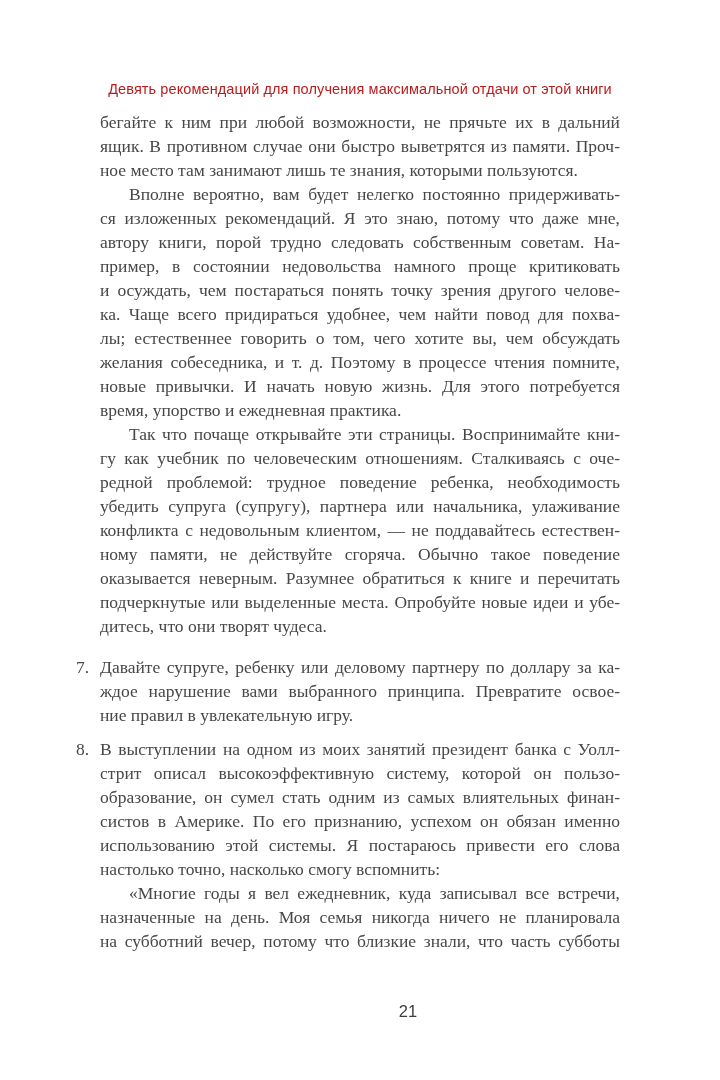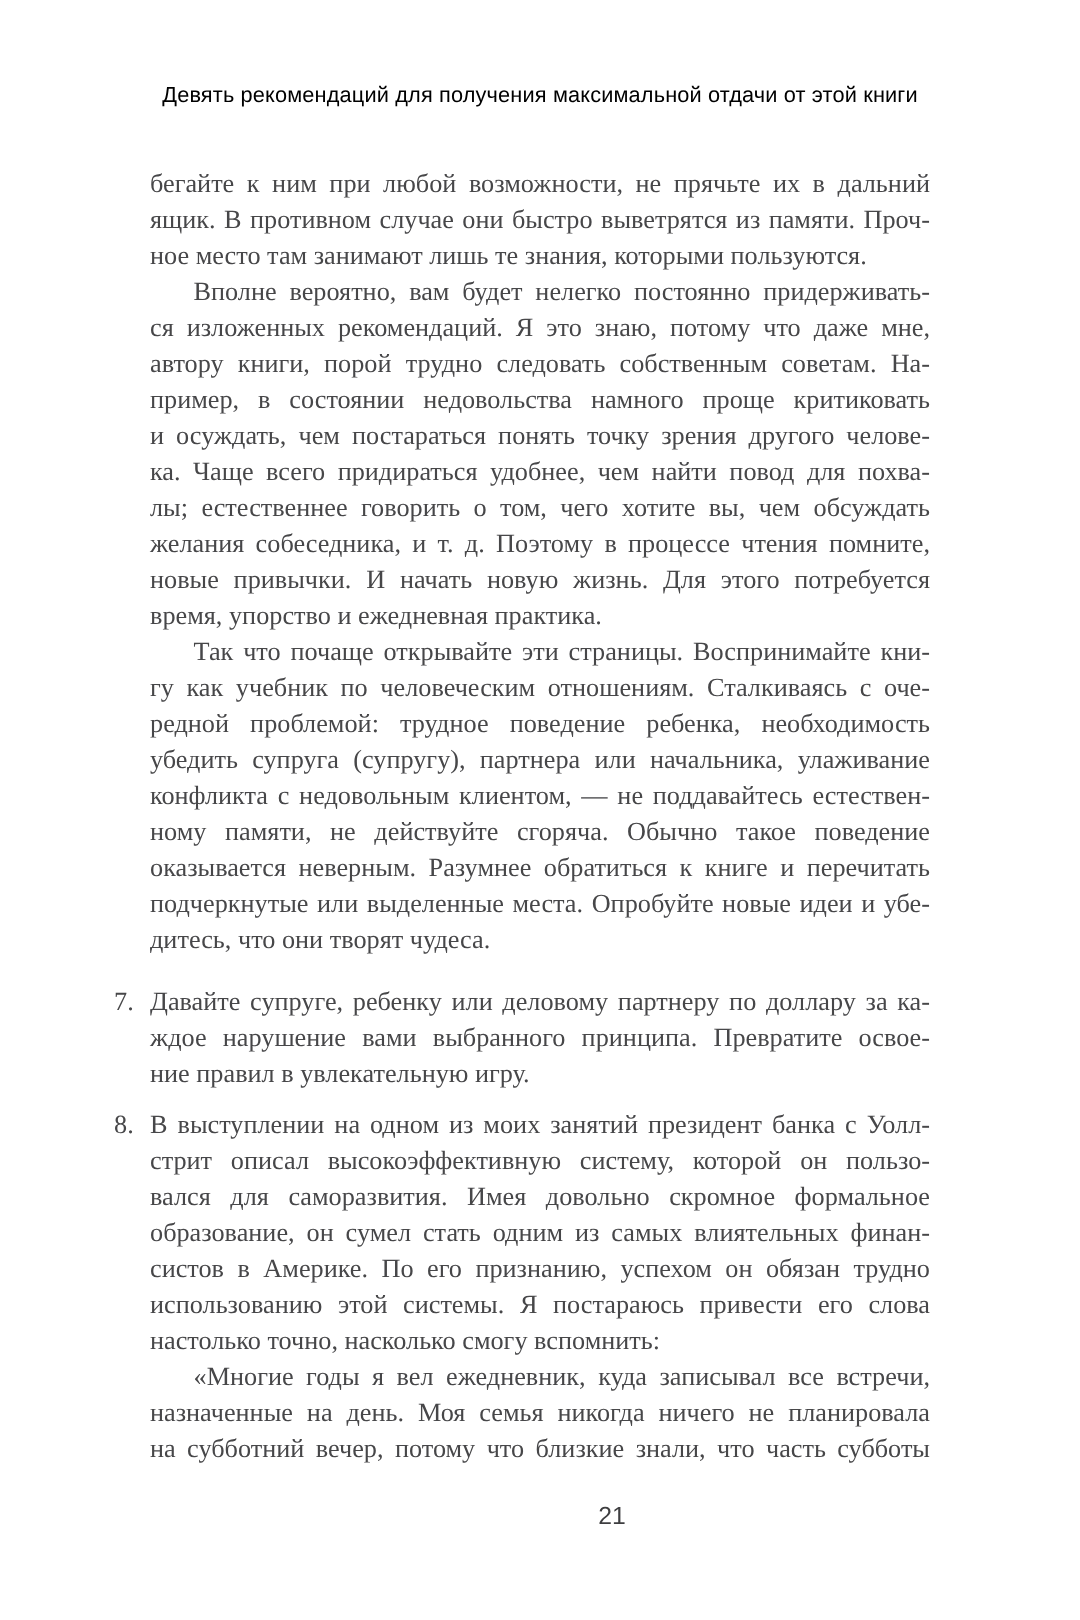--- a/index.html
+++ b/index.html
@@ -10,28 +10,28 @@
   .page {
     position: relative;
     width: 720px;
     height: 1080px;
     background: #ffffff;
     overflow: hidden;
     font-family: "Liberation Serif", "DejaVu Serif", serif;
   }
   .running-header {
     position: absolute;
-    top: 56px;
+    top: 81px;
     left: 60px;
     width: 600px;
     text-align: center;
     font-family: "Liberation Sans", "DejaVu Sans", sans-serif;
     font-size: 14.5px;
     letter-spacing: 0.1px;
-    color: #000000;
+    color: #b91c1c;
   }
   .body-text {
     position: absolute;
     top: 110px;
     left: 100px;
     width: 520px;
     font-size: 17.5px;
     line-height: 24px;
     color: #474749;
   }
@@ -104,23 +104,22 @@
       <div class="para list-item" style="margin-top: 17px;">
         <span class="item-number">7.</span>
         <div class="line">Давайте супруге, ребенку или деловому партнеру по доллару за ка-</div>
         <div class="line">ждое нарушение вами выбранного принципа. Превратите освое-</div>
         <div class="line lastline">ние правил в увлекательную игру.</div>
       </div>
       <div class="para list-item" style="margin-top: 10px;">
         <span class="item-number">8.</span>
         <div class="line">В выступлении на одном из моих занятий президент банка с Уолл-</div>
         <div class="line">стрит описал высокоэффективную систему, которой он пользо-</div>
-        <div class="line">вался для саморазвития. Имея довольно скромное формальное</div>
         <div class="line">образование, он сумел стать одним из самых влиятельных финан-</div>
-        <div class="line">систов в Америке. По его признанию, успехом он обязан трудно</div>
+        <div class="line">систов в Америке. По его признанию, успехом он обязан именно</div>
         <div class="line">использованию этой системы. Я постараюсь привести его слова</div>
         <div class="line lastline">настолько точно, насколько смогу вспомнить:</div>
       </div>
       <div class="para">
         <div class="line indent">«Многие годы я вел ежедневник, куда записывал все встречи,</div>
         <div class="line">назначенные на день. Моя семья никогда ничего не планировала</div>
         <div class="line">на субботний вечер, потому что близкие знали, что часть субботы</div>
       </div>
     </div>
 

